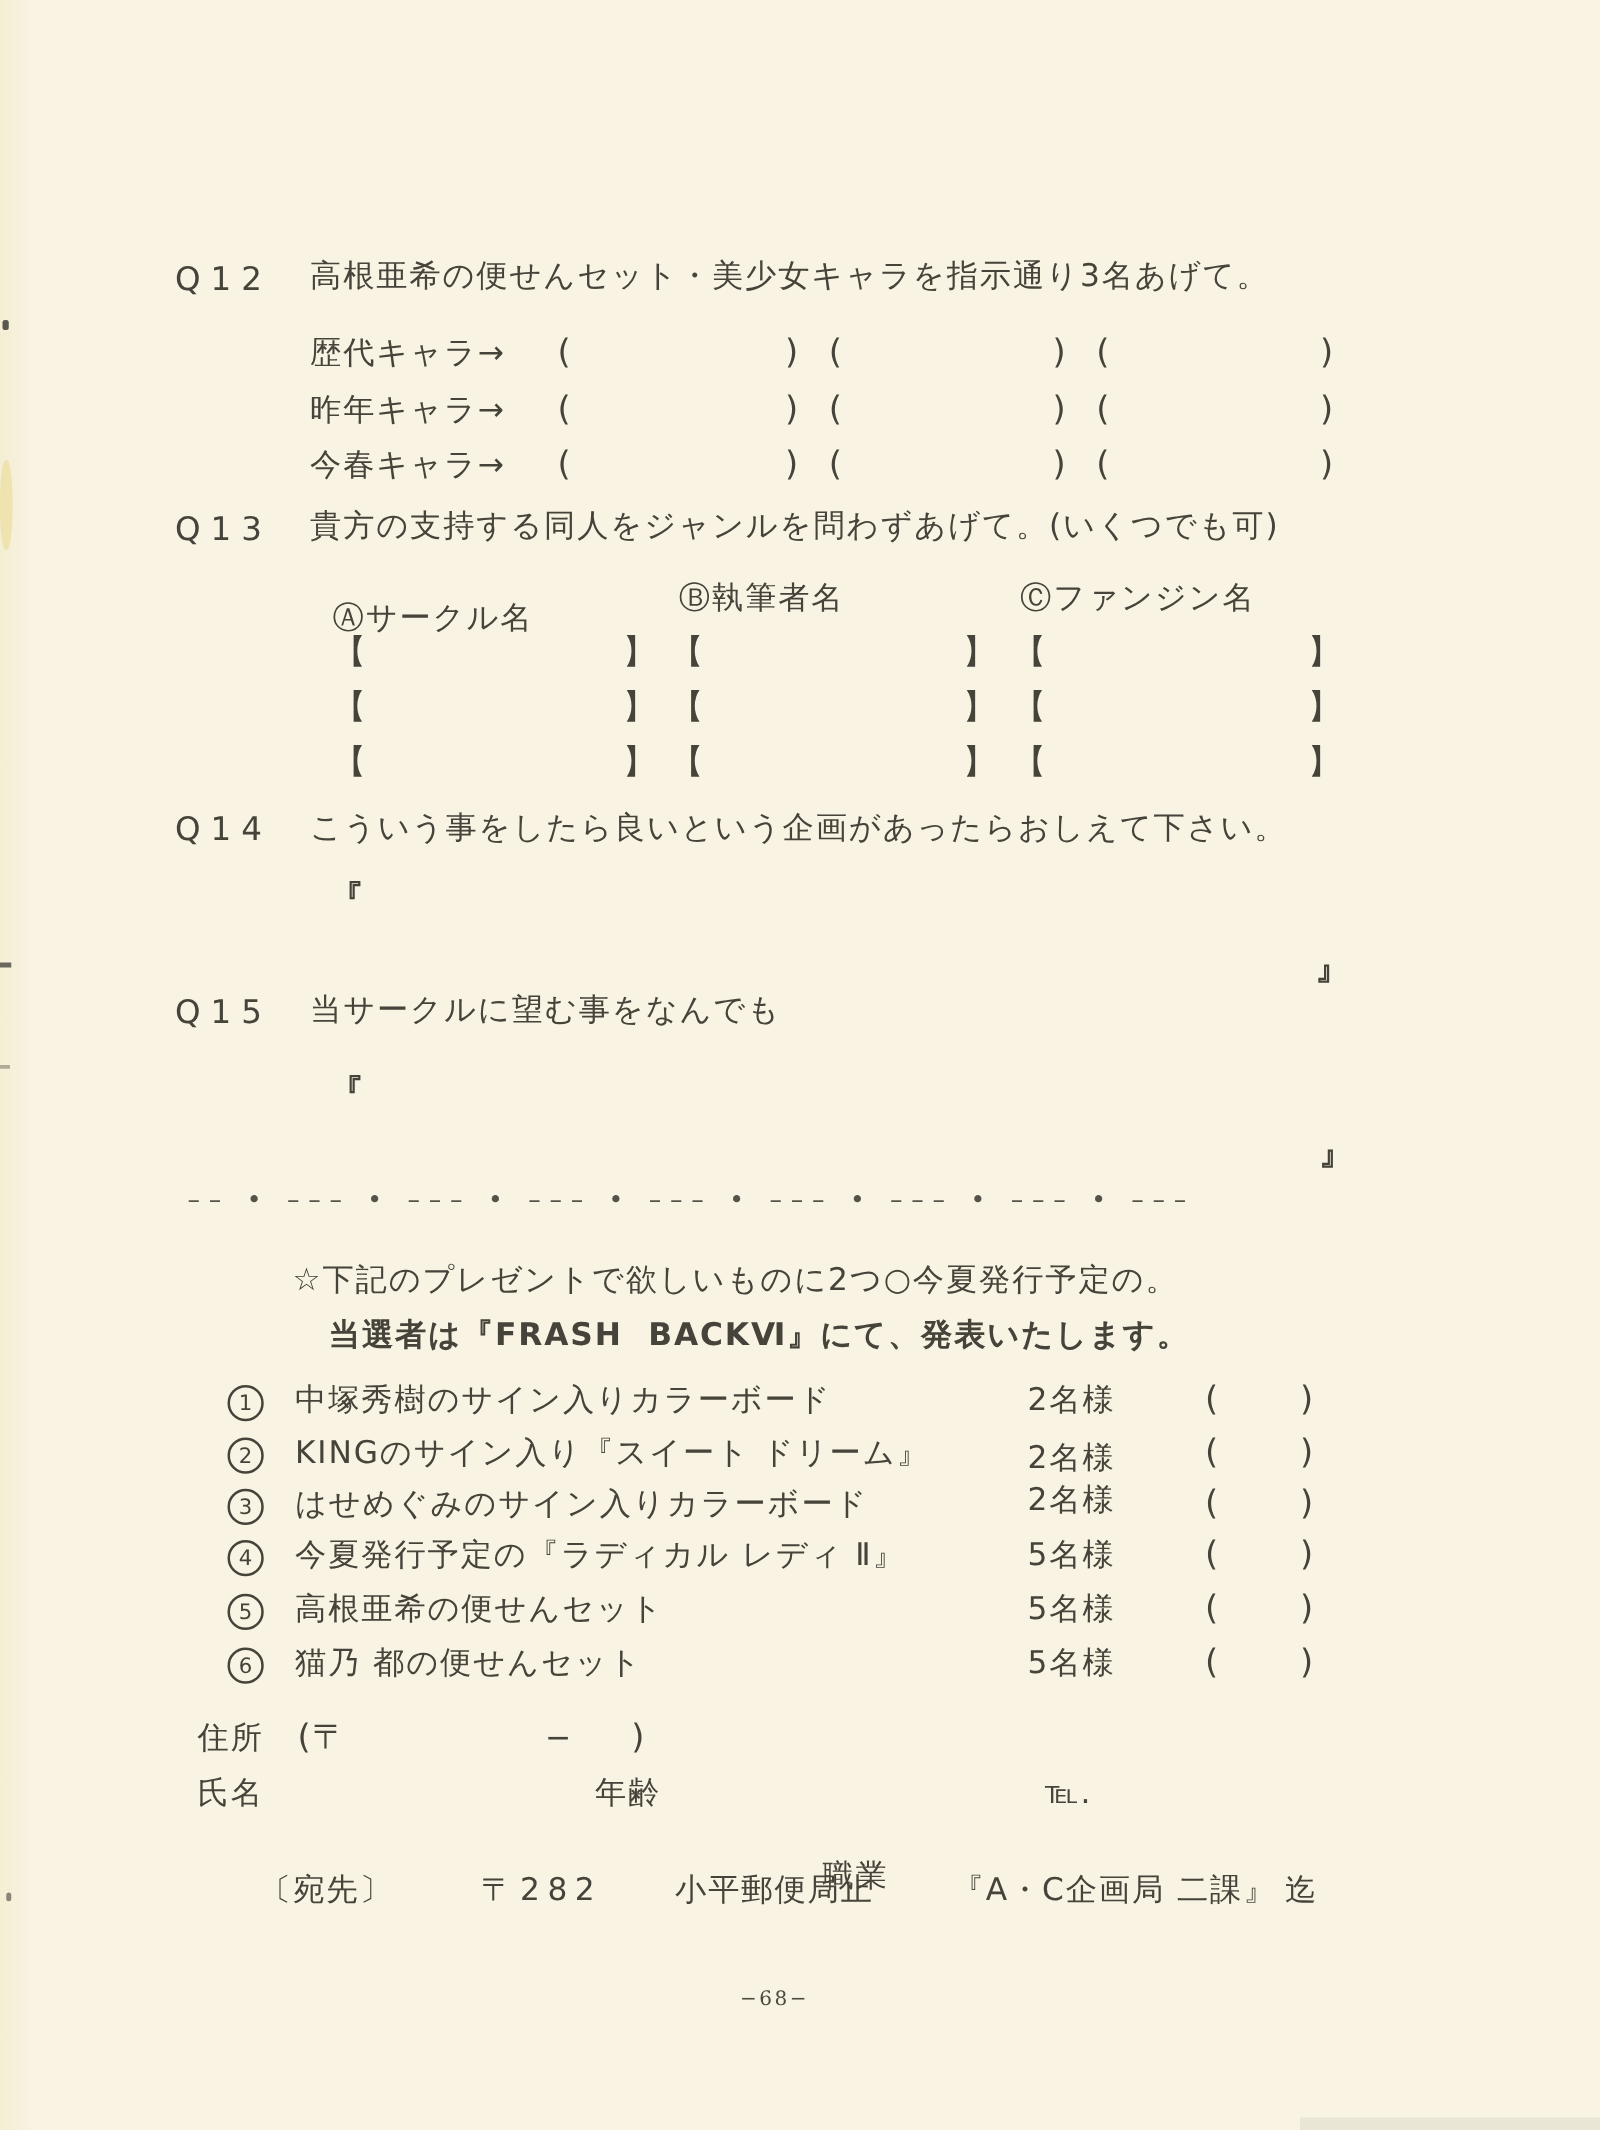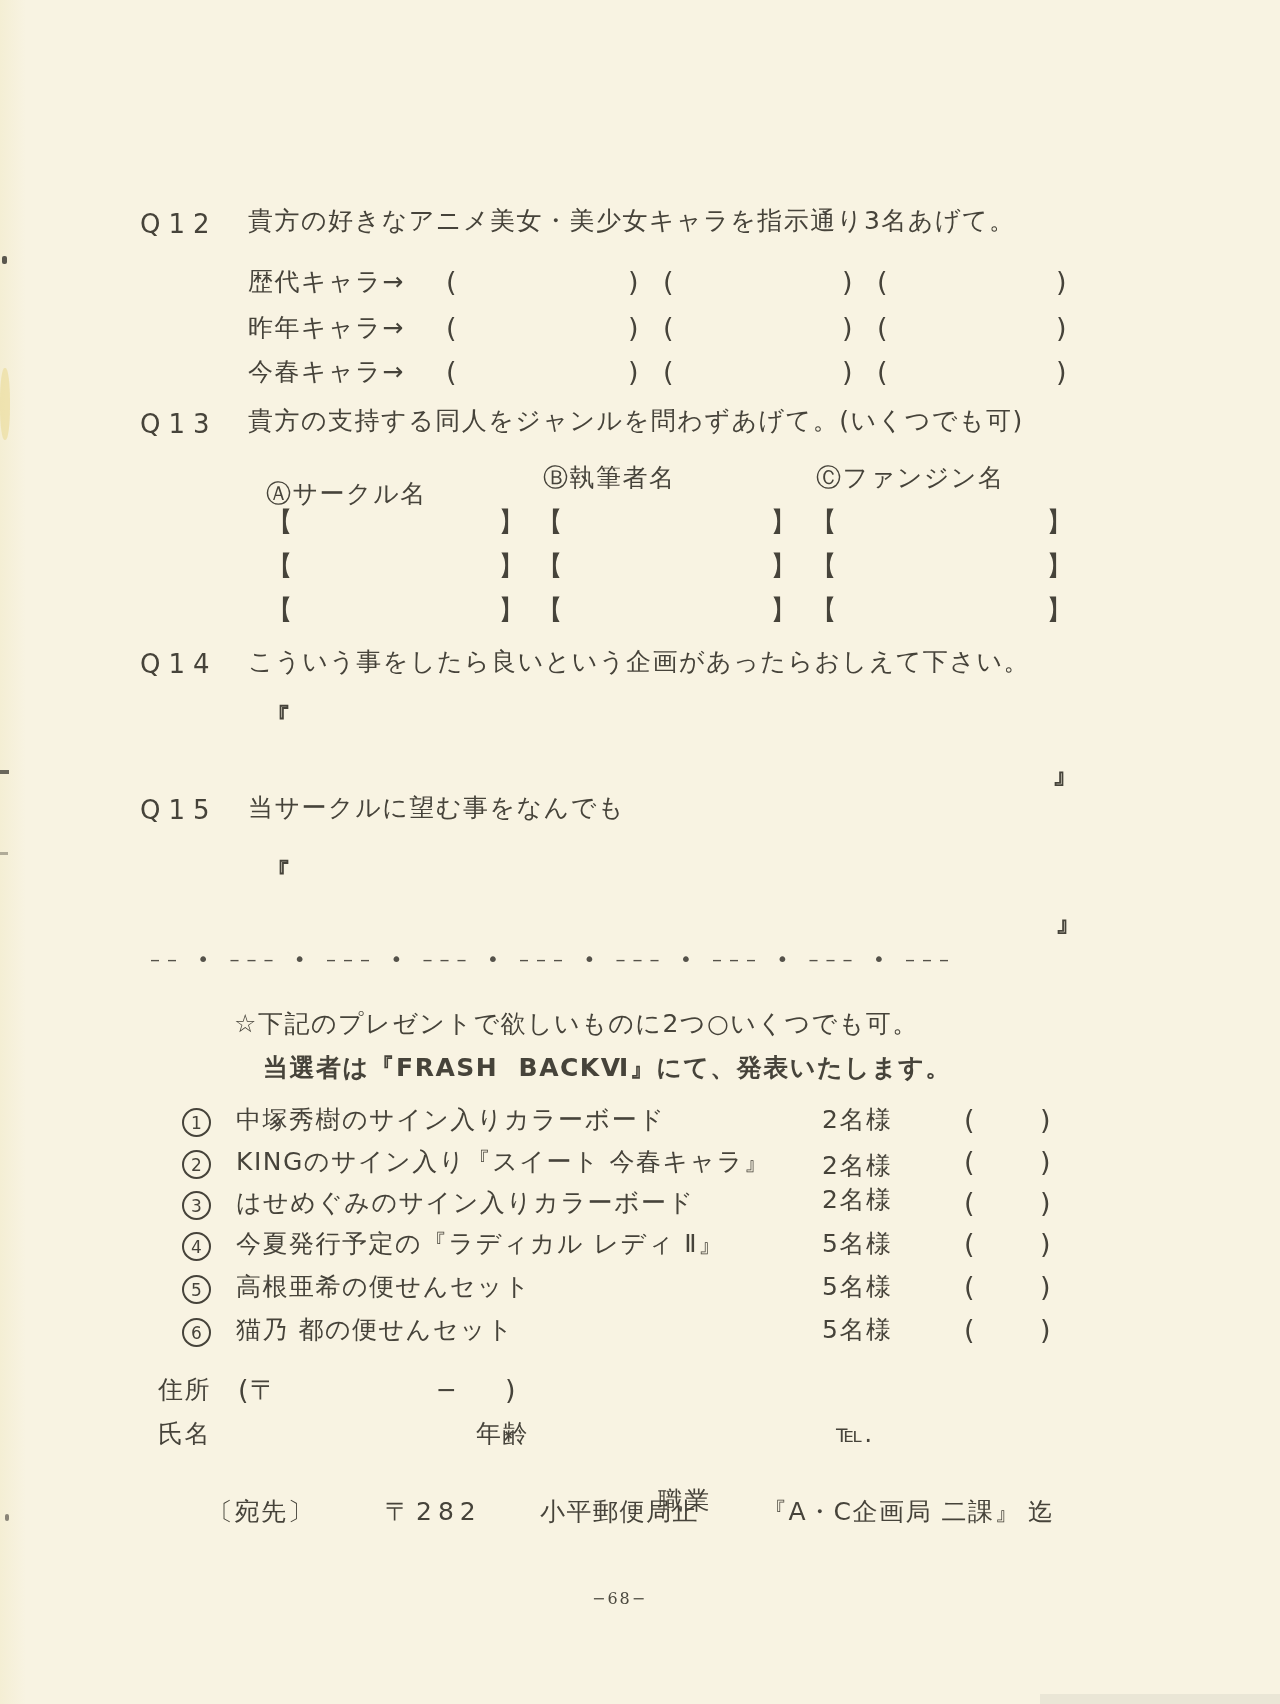--- a/index.html
+++ b/index.html
@@ -46,21 +46,21 @@
 
   <div class="artifact" style="left:0;top:368px;width:10px;height:72px;background:#e9d88f;opacity:.55;border-radius:45%;"></div>
   <div class="artifact" style="left:2px;top:256px;width:5px;height:8px;background:#5a574e;border-radius:2px;"></div>
   <div class="artifact" style="left:0;top:770px;width:9px;height:4px;background:#6a675c;"></div>
   <div class="artifact" style="left:0;top:852px;width:8px;height:3px;background:#b0ab98;"></div>
   <div class="artifact" style="left:5px;top:1514px;width:4px;height:7px;background:#8a8578;border-radius:2px;"></div>
   <div class="artifact" style="left:1040px;top:1694px;width:240px;height:10px;background:#eae6d6;"></div>
 
   <div>
     <span class="t q" style="left:140px;top:210px;">Q12</span>
-    <span class="t" style="left:248px;top:207px;">貴方の好きなアニメ美女・美少女キャラを指示通り3名あげて。</span>
+    <span class="t" style="left:248px;top:207px;">高根亜希の便せんセット・美少女キャラを指示通り3名あげて。</span>
 
     <span class="t" style="left:248px;top:268px;">歴代キャラ→</span>
     <span class="t glyph" style="left:446px;top:266px;">(</span>
     <span class="t glyph" style="left:628px;top:266px;">)</span>
     <span class="t glyph" style="left:663px;top:266px;">(</span>
     <span class="t glyph" style="left:842px;top:266px;">)</span>
     <span class="t glyph" style="left:877px;top:266px;">(</span>
     <span class="t glyph" style="left:1056px;top:266px;">)</span>
 
     <span class="t" style="left:248px;top:314px;">昨年キャラ→</span>
@@ -120,31 +120,31 @@
   <div>
     <span class="t q" style="left:140px;top:796px;">Q15</span>
     <span class="t" style="left:248px;top:794px;">当サークルに望む事をなんでも</span>
     <span class="t quote" style="left:263px;top:858px;">『</span>
     <span class="t quote" style="left:1055px;top:906px;">』</span>
   </div>
 
   <span class="t divider" style="left:150px;top:948px;">–– • ––– • ––– • ––– • ––– • ––– • ––– • ––– • –––</span>
 
   <div>
-    <span class="t" style="left:234px;top:1010px;">☆下記のプレゼントで欲しいものに2つ○いくつでも可。</span>
+    <span class="t" style="left:234px;top:1010px;">☆下記のプレゼントで欲しいものに2つ○今夏発行予定の。</span>
     <span class="t" style="left:263px;top:1054px;font-weight:bold;">当選者は『FRASH  BACKⅥ』にて、発表いたします。</span>
 
     <span class="circle" style="left:182px;top:1108px;">1</span>
     <span class="t" style="left:236px;top:1106px;">中塚秀樹のサイン入りカラーボード</span>
     <span class="t" style="left:822px;top:1106px;">2名様</span>
     <span class="t glyph" style="left:964px;top:1104px;">(</span>
     <span class="t glyph" style="left:1040px;top:1104px;">)</span>
 
     <span class="circle" style="left:182px;top:1150px;">2</span>
-    <span class="t" style="left:236px;top:1148px;">KINGのサイン入り『スイート 今春キャラ』</span>
+    <span class="t" style="left:236px;top:1148px;">KINGのサイン入り『スイート ドリーム』</span>
     <span class="t" style="left:822px;top:1152px;">2名様</span>
     <span class="t glyph" style="left:964px;top:1146px;">(</span>
     <span class="t glyph" style="left:1040px;top:1146px;">)</span>
 
     <span class="circle" style="left:182px;top:1191px;">3</span>
     <span class="t" style="left:236px;top:1189px;text-align:right;">はせめぐみのサイン入りカラーボード</span>
     <span class="t" style="left:822px;top:1186px;">2名様</span>
     <span class="t glyph" style="left:964px;top:1187px;">(</span>
     <span class="t glyph" style="left:1040px;top:1187px;">)</span>
 

